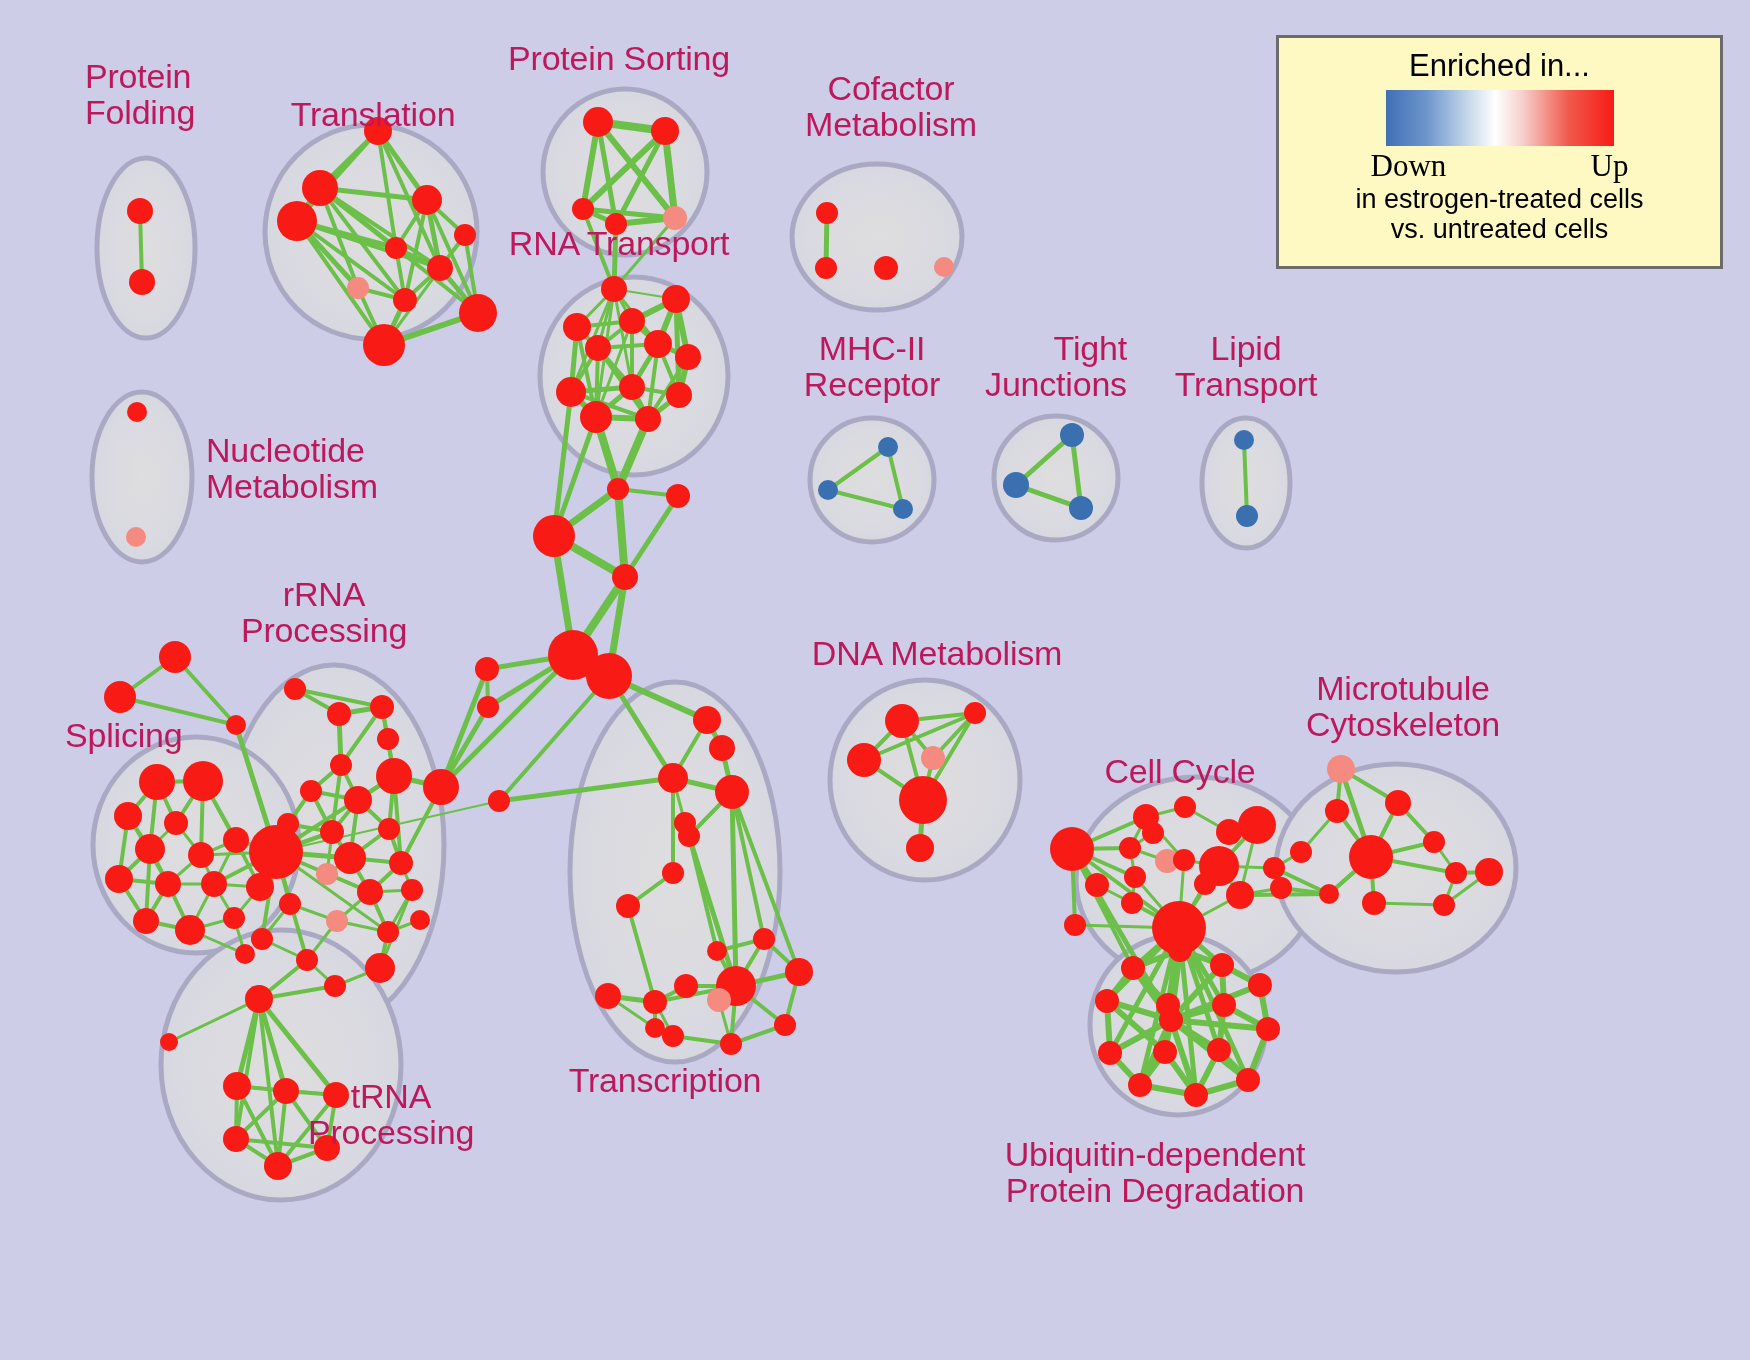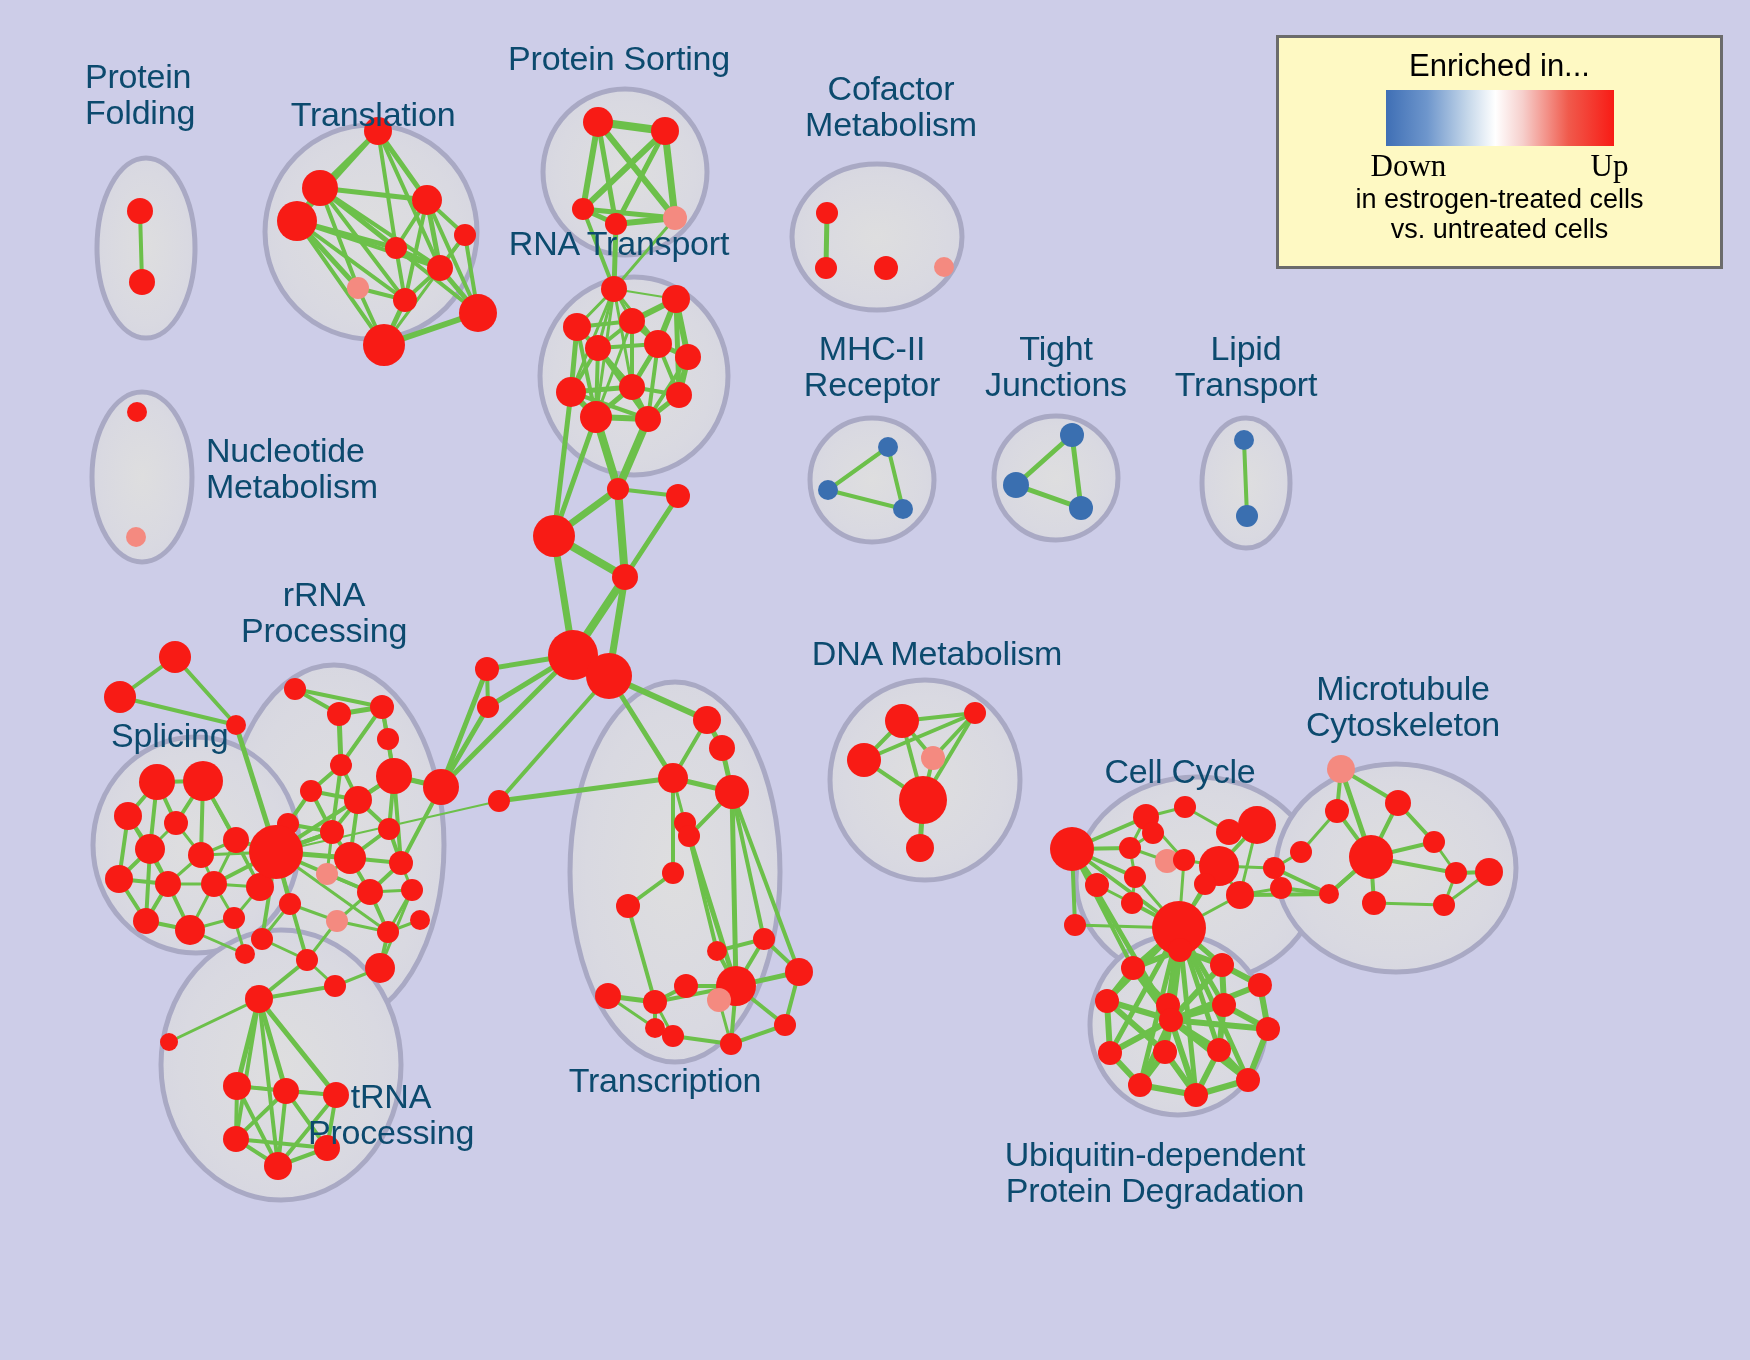--- a/index.html
+++ b/index.html
@@ -18,21 +18,21 @@
   }
   #network-svg {
     position: absolute;
     left: 0;
     top: 0;
     width: 1750px;
     height: 1360px;
   }
   .cluster-label {
     position: absolute;
-    color: #0c4a6e;
+    color: #be185d;
     font-family: "Liberation Sans", sans-serif;
     font-size: 34px;
     line-height: 1.06;
     white-space: pre;
     font-weight: 400;
     letter-spacing: -0.2px;
   }
   .cluster-label.center { text-align: center; transform: translateX(-50%); }
   .cluster-label.left   { text-align: left; }
 
@@ -676,27 +676,27 @@
       </g>
   </svg>
 
   <div id="label-layer">
       <div class="cluster-label left" style="left: 85px; top: 58px;"><div>Protein</div><div>Folding</div></div>
       <div class="cluster-label center" style="left: 373px; top: 48px; margin-top: 48px;"><div>Translation</div></div>
       <div class="cluster-label center" style="left: 619px; top: 40px;"><div>Protein Sorting</div></div>
       <div class="cluster-label center" style="left: 891px; top: 70px; text-align: center;"><div>Cofactor</div><div>Metabolism</div></div>
       <div class="cluster-label center" style="left: 619px; top: 225px;"><div>RNA Transport</div></div>
       <div class="cluster-label center" style="left: 872px; top: 330px;"><div>MHC-II</div><div>Receptor</div></div>
-      <div class="cluster-label center" style="left: 1056px; top: 330px;"><div>Tight</div><div>Junctions</div></div>
+      <div class="cluster-label center" style="left: 1056px; top: 330px; text-align: right;"><div>Tight</div><div>Junctions</div></div>
       <div class="cluster-label center" style="left: 1246px; top: 330px;"><div>Lipid</div><div>Transport</div></div>
       <div class="cluster-label left" style="left: 206px; top: 432px;"><div>Nucleotide</div><div>Metabolism</div></div>
       <div class="cluster-label center" style="left: 324px; top: 576px;"><div>rRNA</div><div>Processing</div></div>
       <div class="cluster-label center" style="left: 937px; top: 635px;"><div>DNA Metabolism</div></div>
       <div class="cluster-label center" style="left: 1403px; top: 670px;"><div>Microtubule</div><div>Cytoskeleton</div></div>
-      <div class="cluster-label left" style="left: 65px; top: 717px; margin-left: 46px;"><div>Splicing</div></div>
+      <div class="cluster-label left" style="left: 65px; top: 717px;"><div>Splicing</div></div>
       <div class="cluster-label center" style="left: 1180px; top: 753px;"><div>Cell Cycle</div></div>
       <div class="cluster-label center" style="left: 665px; top: 1062px;"><div>Transcription</div></div>
       <div class="cluster-label center" style="left: 391px; top: 1078px;"><div>tRNA</div><div>Processing</div></div>
       <div class="cluster-label center" style="left: 1155px; top: 1126px; margin-top: 10px;"><div>Ubiquitin-dependent</div><div>Protein Degradation</div></div>
     </div>
 
   <div id="legend-box">
     <div id="legend-title">Enriched in...</div>
     <div id="legend-gradient"></div>
     <div id="legend-ends">

